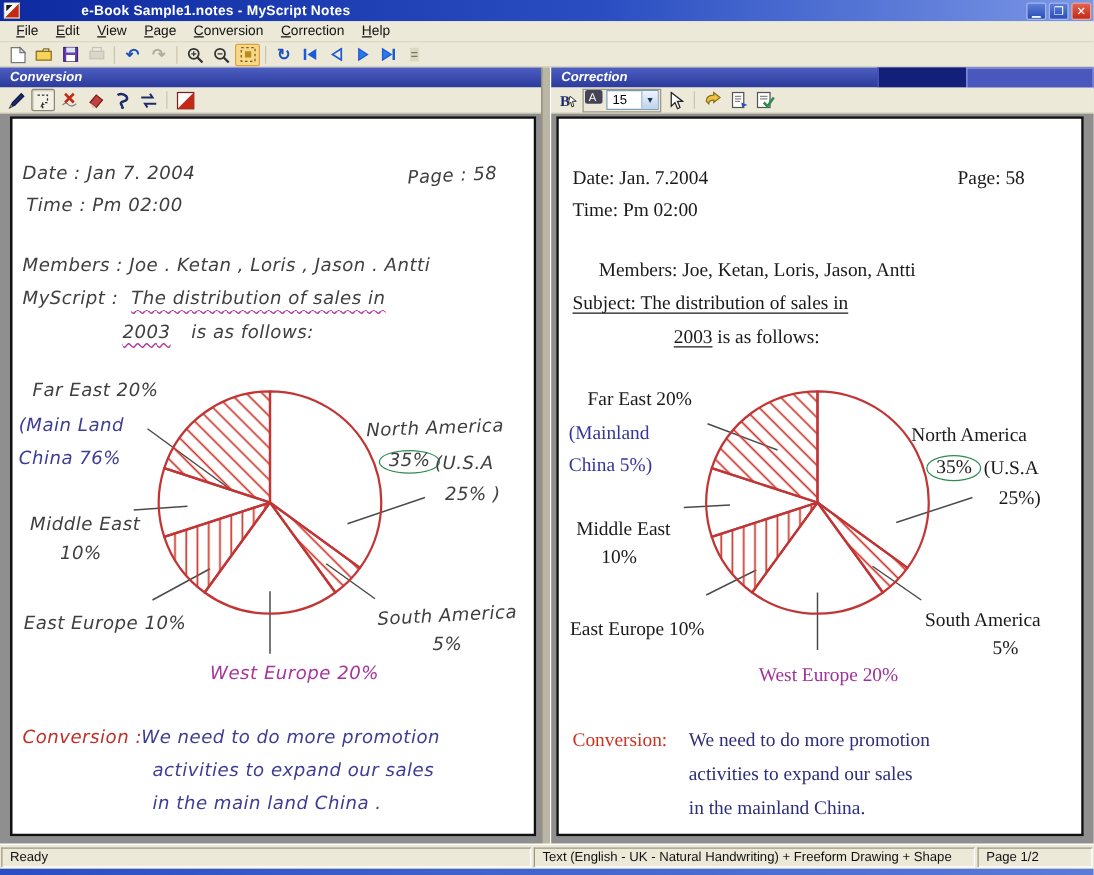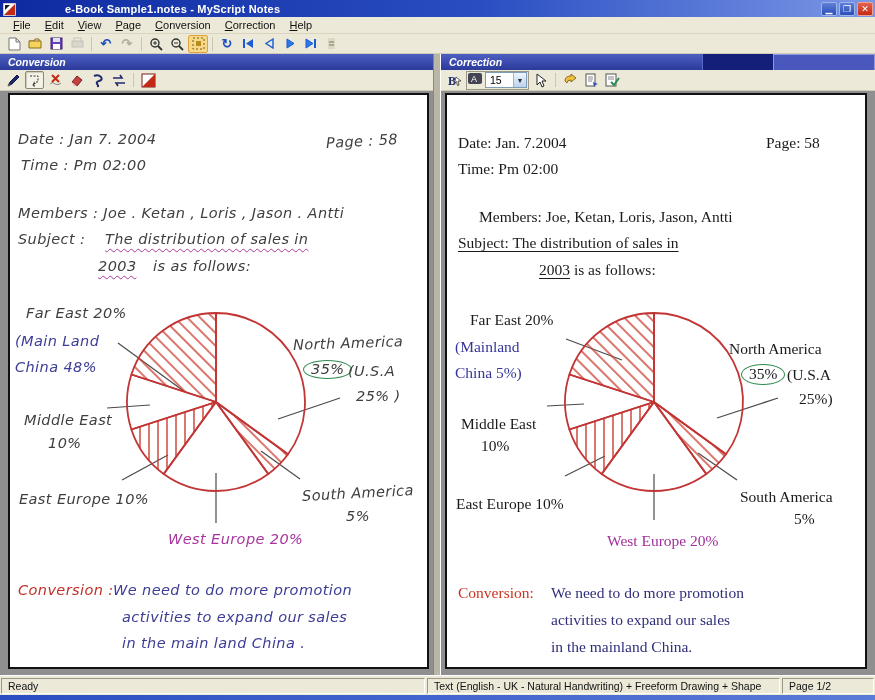--- a/index.html
+++ b/index.html
@@ -269,28 +269,28 @@
               <path d="M206,307 L258.3,379.0 A89,89 0 0 1 153.7,379.0 Z" fill="none" stroke="#c23535" stroke-width="1.8" stroke-linejoin="round"></path>
               <path d="M206,307 L153.7,379.0 A89,89 0 0 1 121.4,334.5 Z" fill="url(#plv)" stroke="#c23535" stroke-width="1.8" stroke-linejoin="round"></path>
               <path d="M206,307 L121.4,334.5 A89,89 0 0 1 121.4,279.5 Z" fill="none" stroke="#c23535" stroke-width="1.8" stroke-linejoin="round"></path>
               <path d="M206,307 L121.4,279.5 A89,89 0 0 1 206.0,218.0 Z" fill="url(#pld)" stroke="#c23535" stroke-width="1.8" stroke-linejoin="round"></path>
             </svg>
 
           <div class="abs hw" style="left:8px; top:36px;">Date : Jan 7. 2004</div>
           <div class="abs hw" style="left:316px; top:38px; transform:rotate(-3deg);">Page : 58</div>
           <div class="abs hw" style="left:11px; top:62px;">Time : Pm 02:00</div>
           <div class="abs hw" style="left:8px; top:110px;">Members :  Joe . Ketan , Loris , Jason . Antti</div>
-          <div class="abs hw" style="left:8px; top:136px;">Subject :</div>
+          <div class="abs hw" style="left:8px; top:136px;">MyScript :</div>
           <div class="abs hw hw-wavy" style="left:95px; top:136px;">The distribution of sales in</div>
           <div class="abs hw hw-wavy" style="left:88px; top:163px;">2003</div>
           <div class="abs hw" style="left:143px; top:163px;">is as follows:</div>
 
           <div class="abs hw" style="left:16px; top:210px;">Far East 20%</div>
           <div class="abs hw blue" style="left:5px; top:238px;">(Main Land</div>
-          <div class="abs hw blue" style="left:5px; top:264px;">China 48%</div>
+          <div class="abs hw blue" style="left:5px; top:264px;">China 76%</div>
           <div class="abs hw" style="left:283px; top:240px; transform:rotate(-2deg);">North America</div>
           <div class="abs hw" style="left:293px; top:265px;"><span class="circle-35">35%</span></div>
           <div class="abs hw" style="left:338px; top:268px;">(U.S.A</div>
           <div class="abs hw" style="left:346px; top:293px;">25% )</div>
           <div class="abs hw" style="left:14px; top:317px;">Middle East</div>
           <div class="abs hw" style="left:38px; top:340px;">10%</div>
           <div class="abs hw" style="left:9px; top:396px;">East Europe 10%</div>
           <div class="abs hw" style="left:292px; top:390px; transform:rotate(-3deg);">South America</div>
           <div class="abs hw" style="left:336px; top:413px;">5%</div>
           <div class="abs hw magenta" style="left:158px; top:436px;">West Europe 20%</div>

